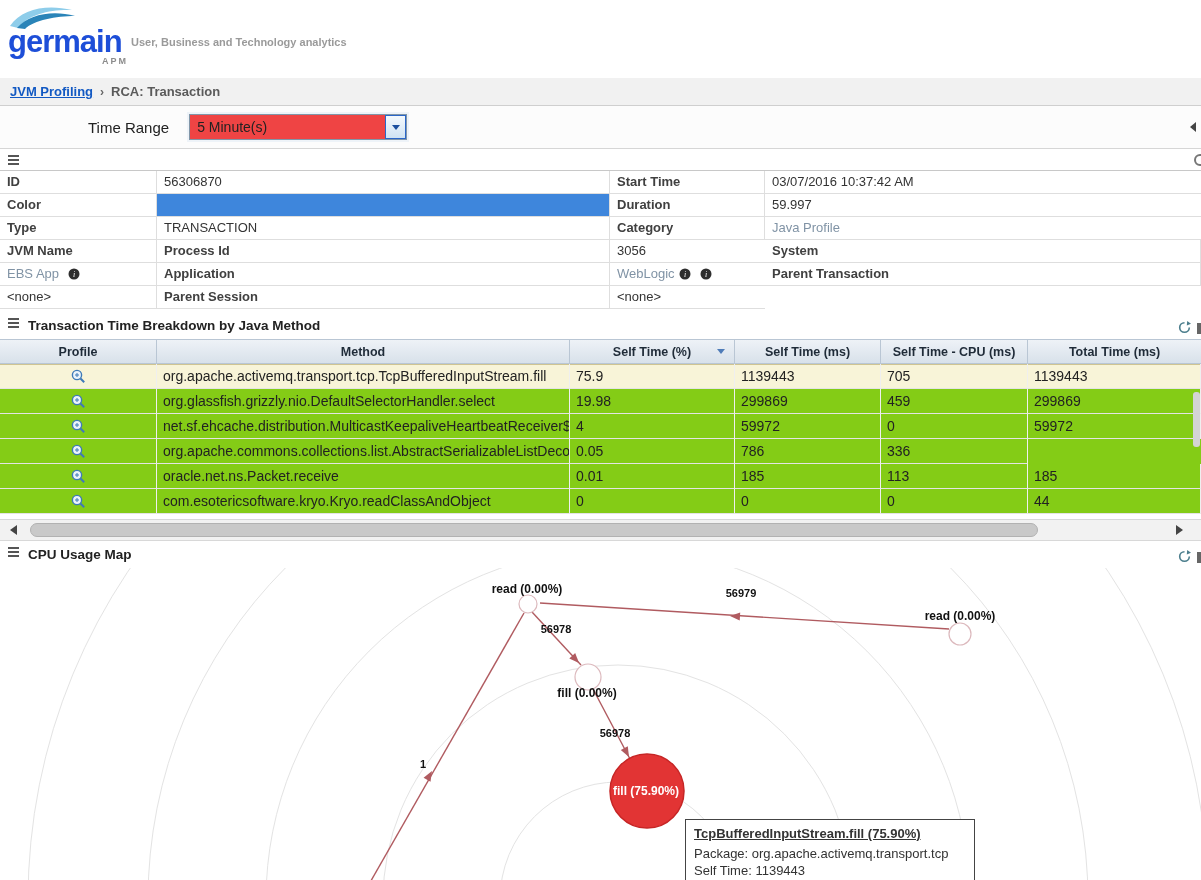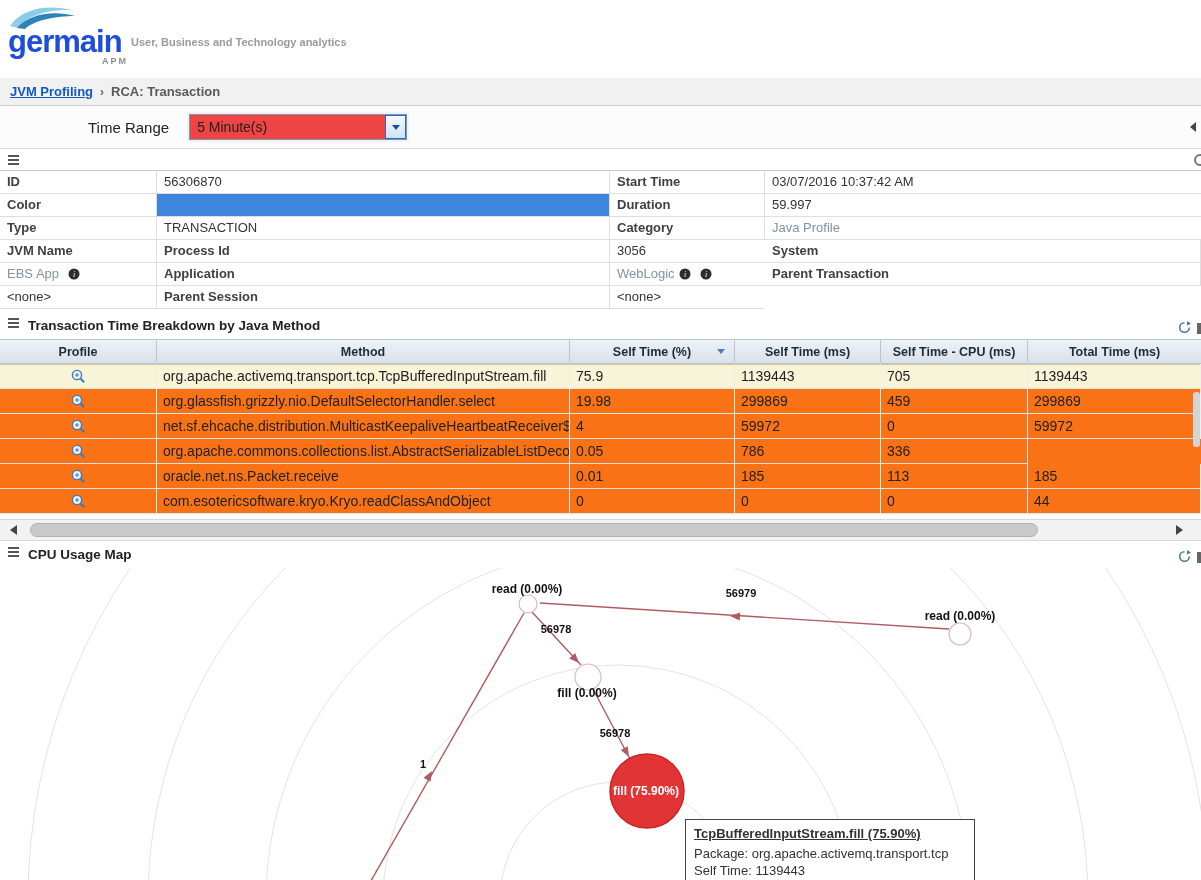--- a/index.html
+++ b/index.html
@@ -70,21 +70,21 @@
   .b-head, .b-row { display:grid; grid-template-columns:157px 413px 165px 146px 147px 173px; }
   .b-head { height:25px; background:linear-gradient(#eef2f7,#d8e1ea);
             border-top:1px solid #b9c6d4; border-bottom:1px solid #b9c6d4; }
   .bh-cell { position:relative; border-right:1px solid #b9c6d4; font-weight:bold; font-size:12.5px;
              color:#1f2b38; display:flex; align-items:center; justify-content:center; cursor:pointer; }
   .bh-cell.last { border-right:none; }
   .sort-arrow { position:absolute; right:9px; top:9px; width:0; height:0;
                 border-left:4px solid transparent; border-right:4px solid transparent;
                 border-top:5px solid #4f7cb8; }
   .b-body { position:relative; }
-  .b-row { height:25px; background:#f97316; }
+  .b-row { height:25px; background:#84cc16; }
   .b-cell { border-bottom:1px solid #e4e4e4; border-right:1px solid #efefef; padding-left:6px;
             line-height:24px; font-size:14px; color:#222; white-space:nowrap; overflow:hidden; }
   .b-cell.icon-cell { display:flex; align-items:center; justify-content:center; padding:0; }
   .b-row.sel { background:#f8f4d8; box-shadow:inset 0 1px 0 #cfc492, inset 0 -1px 0 #cfc492; }
   .zoom-icon { cursor:pointer; display:inline-flex; }
   .v-scroll-thumb { position:absolute; right:1px; top:28px; width:7px; height:55px;
                     background:#d4d4d4; border-radius:3px; cursor:pointer; }
 
   
   .hscroll { position:relative; height:22px; background:#f2f2f2;

